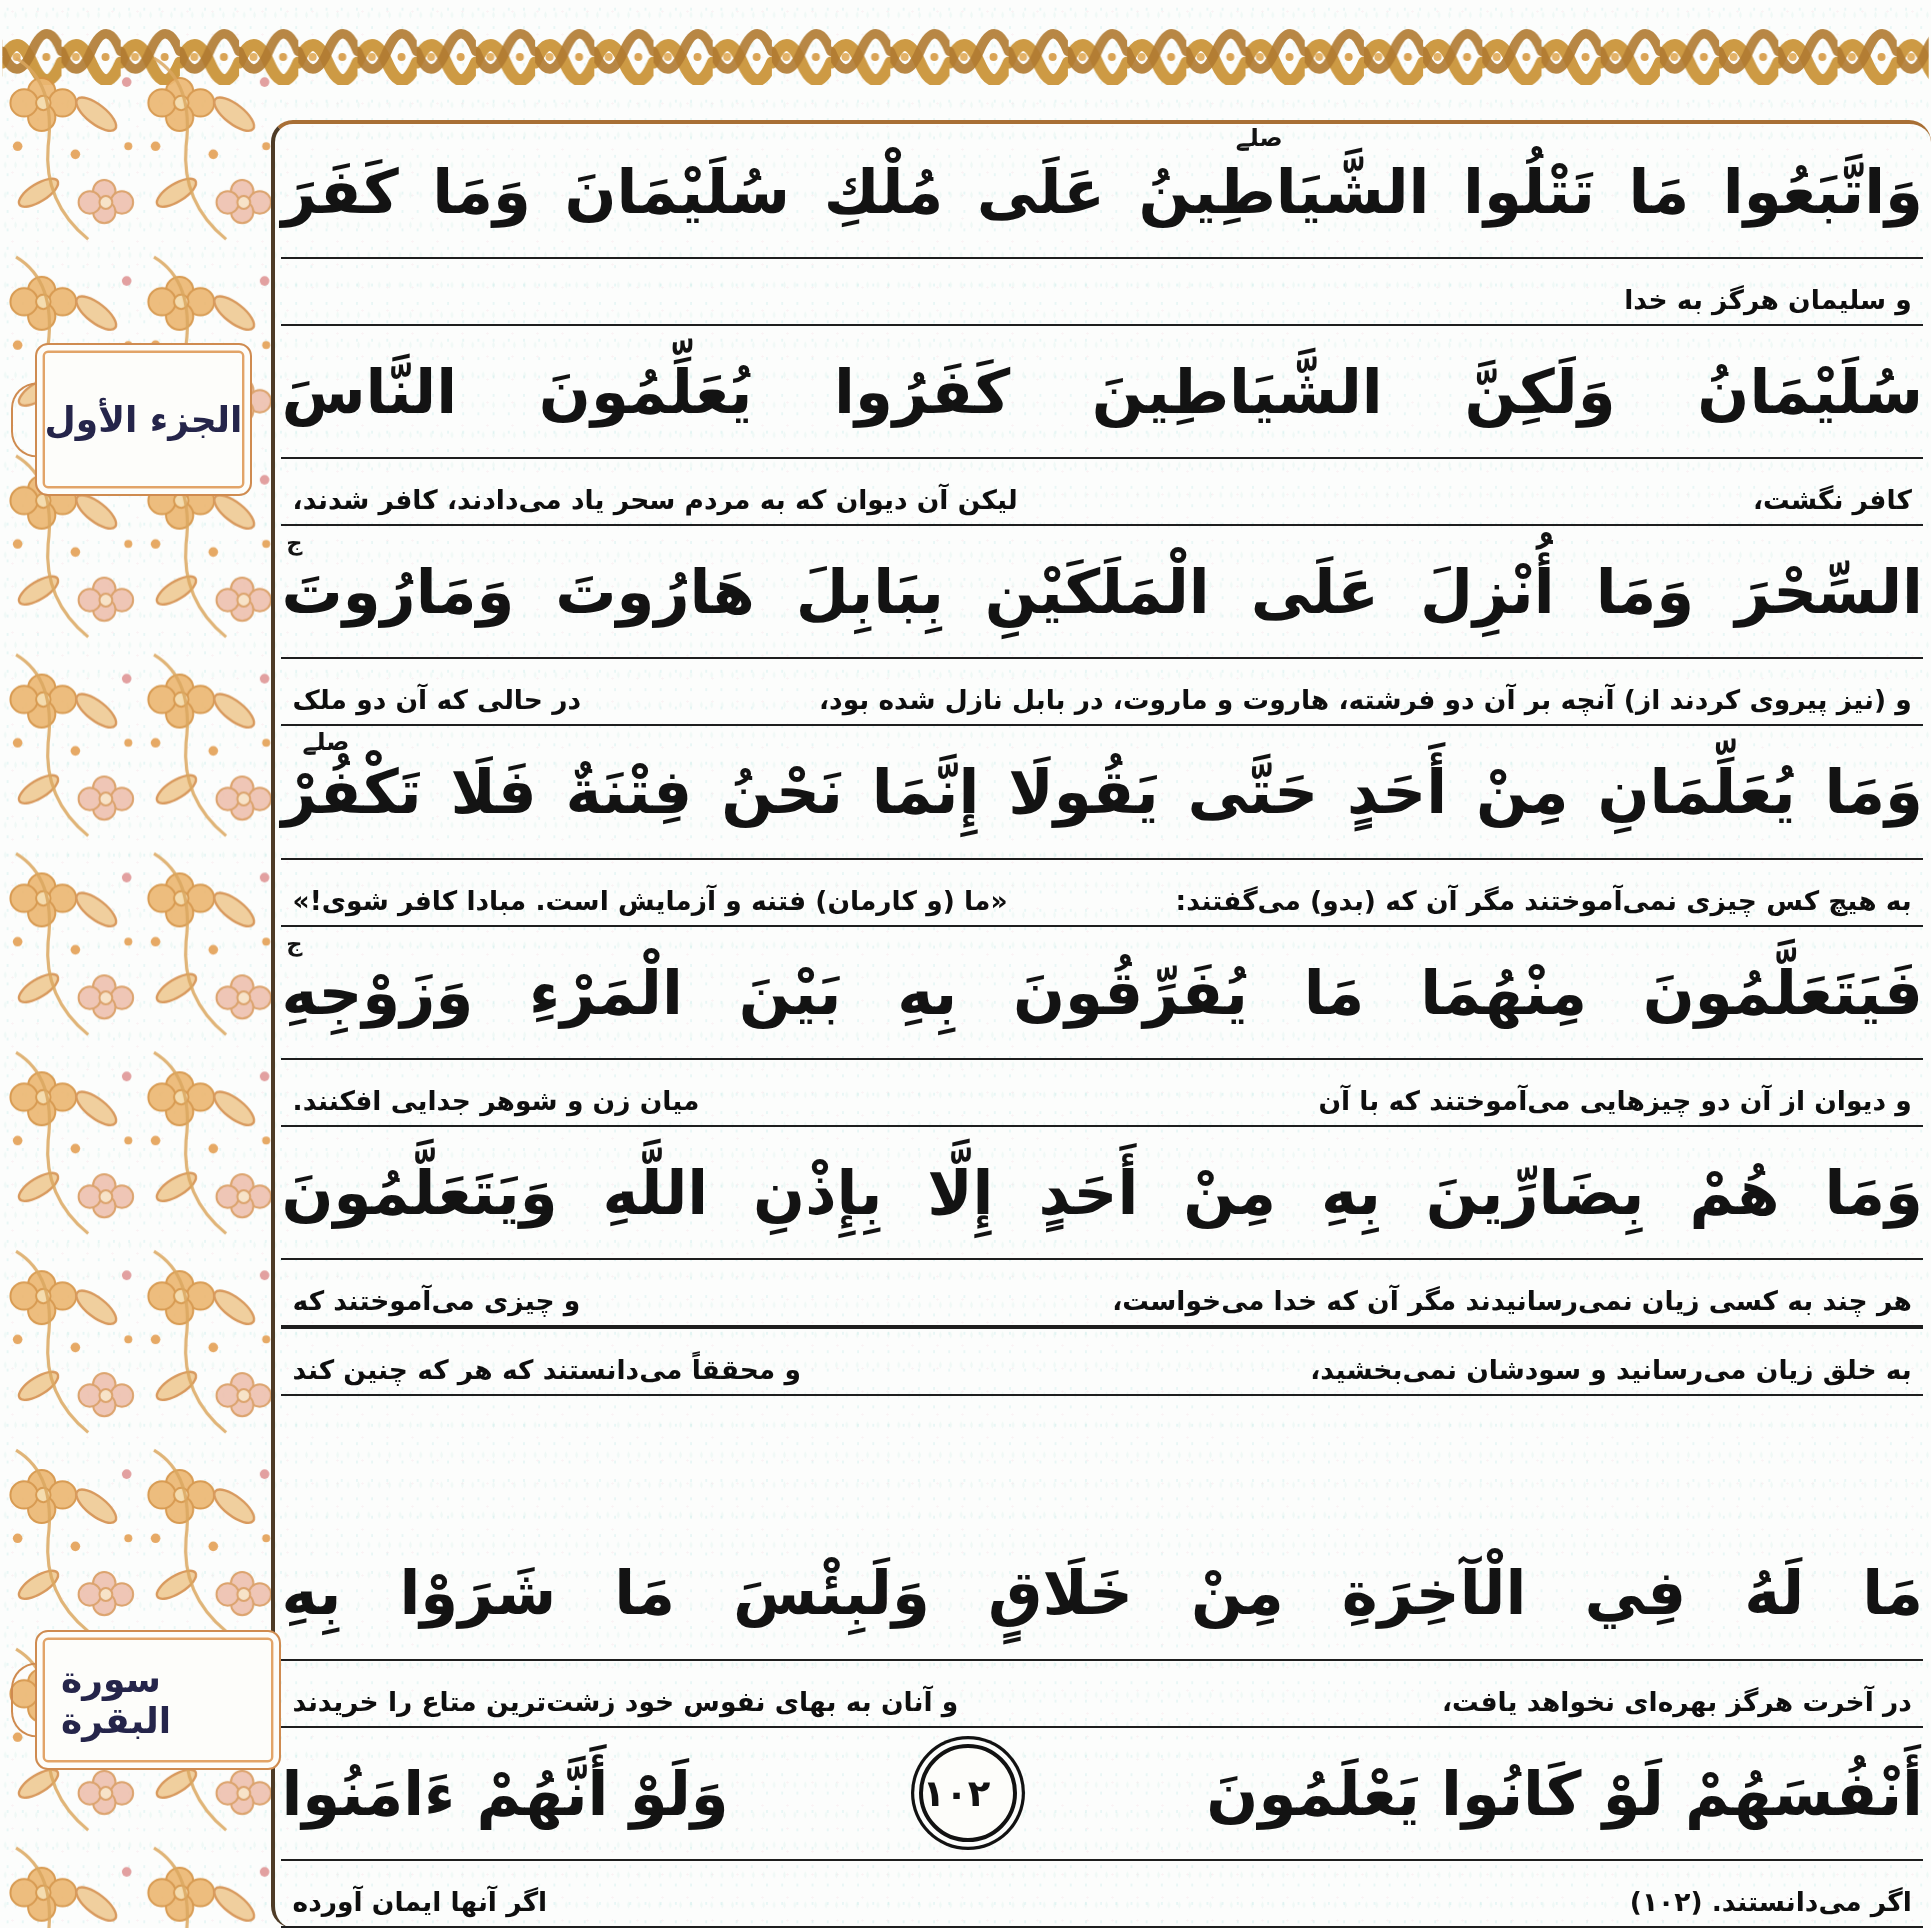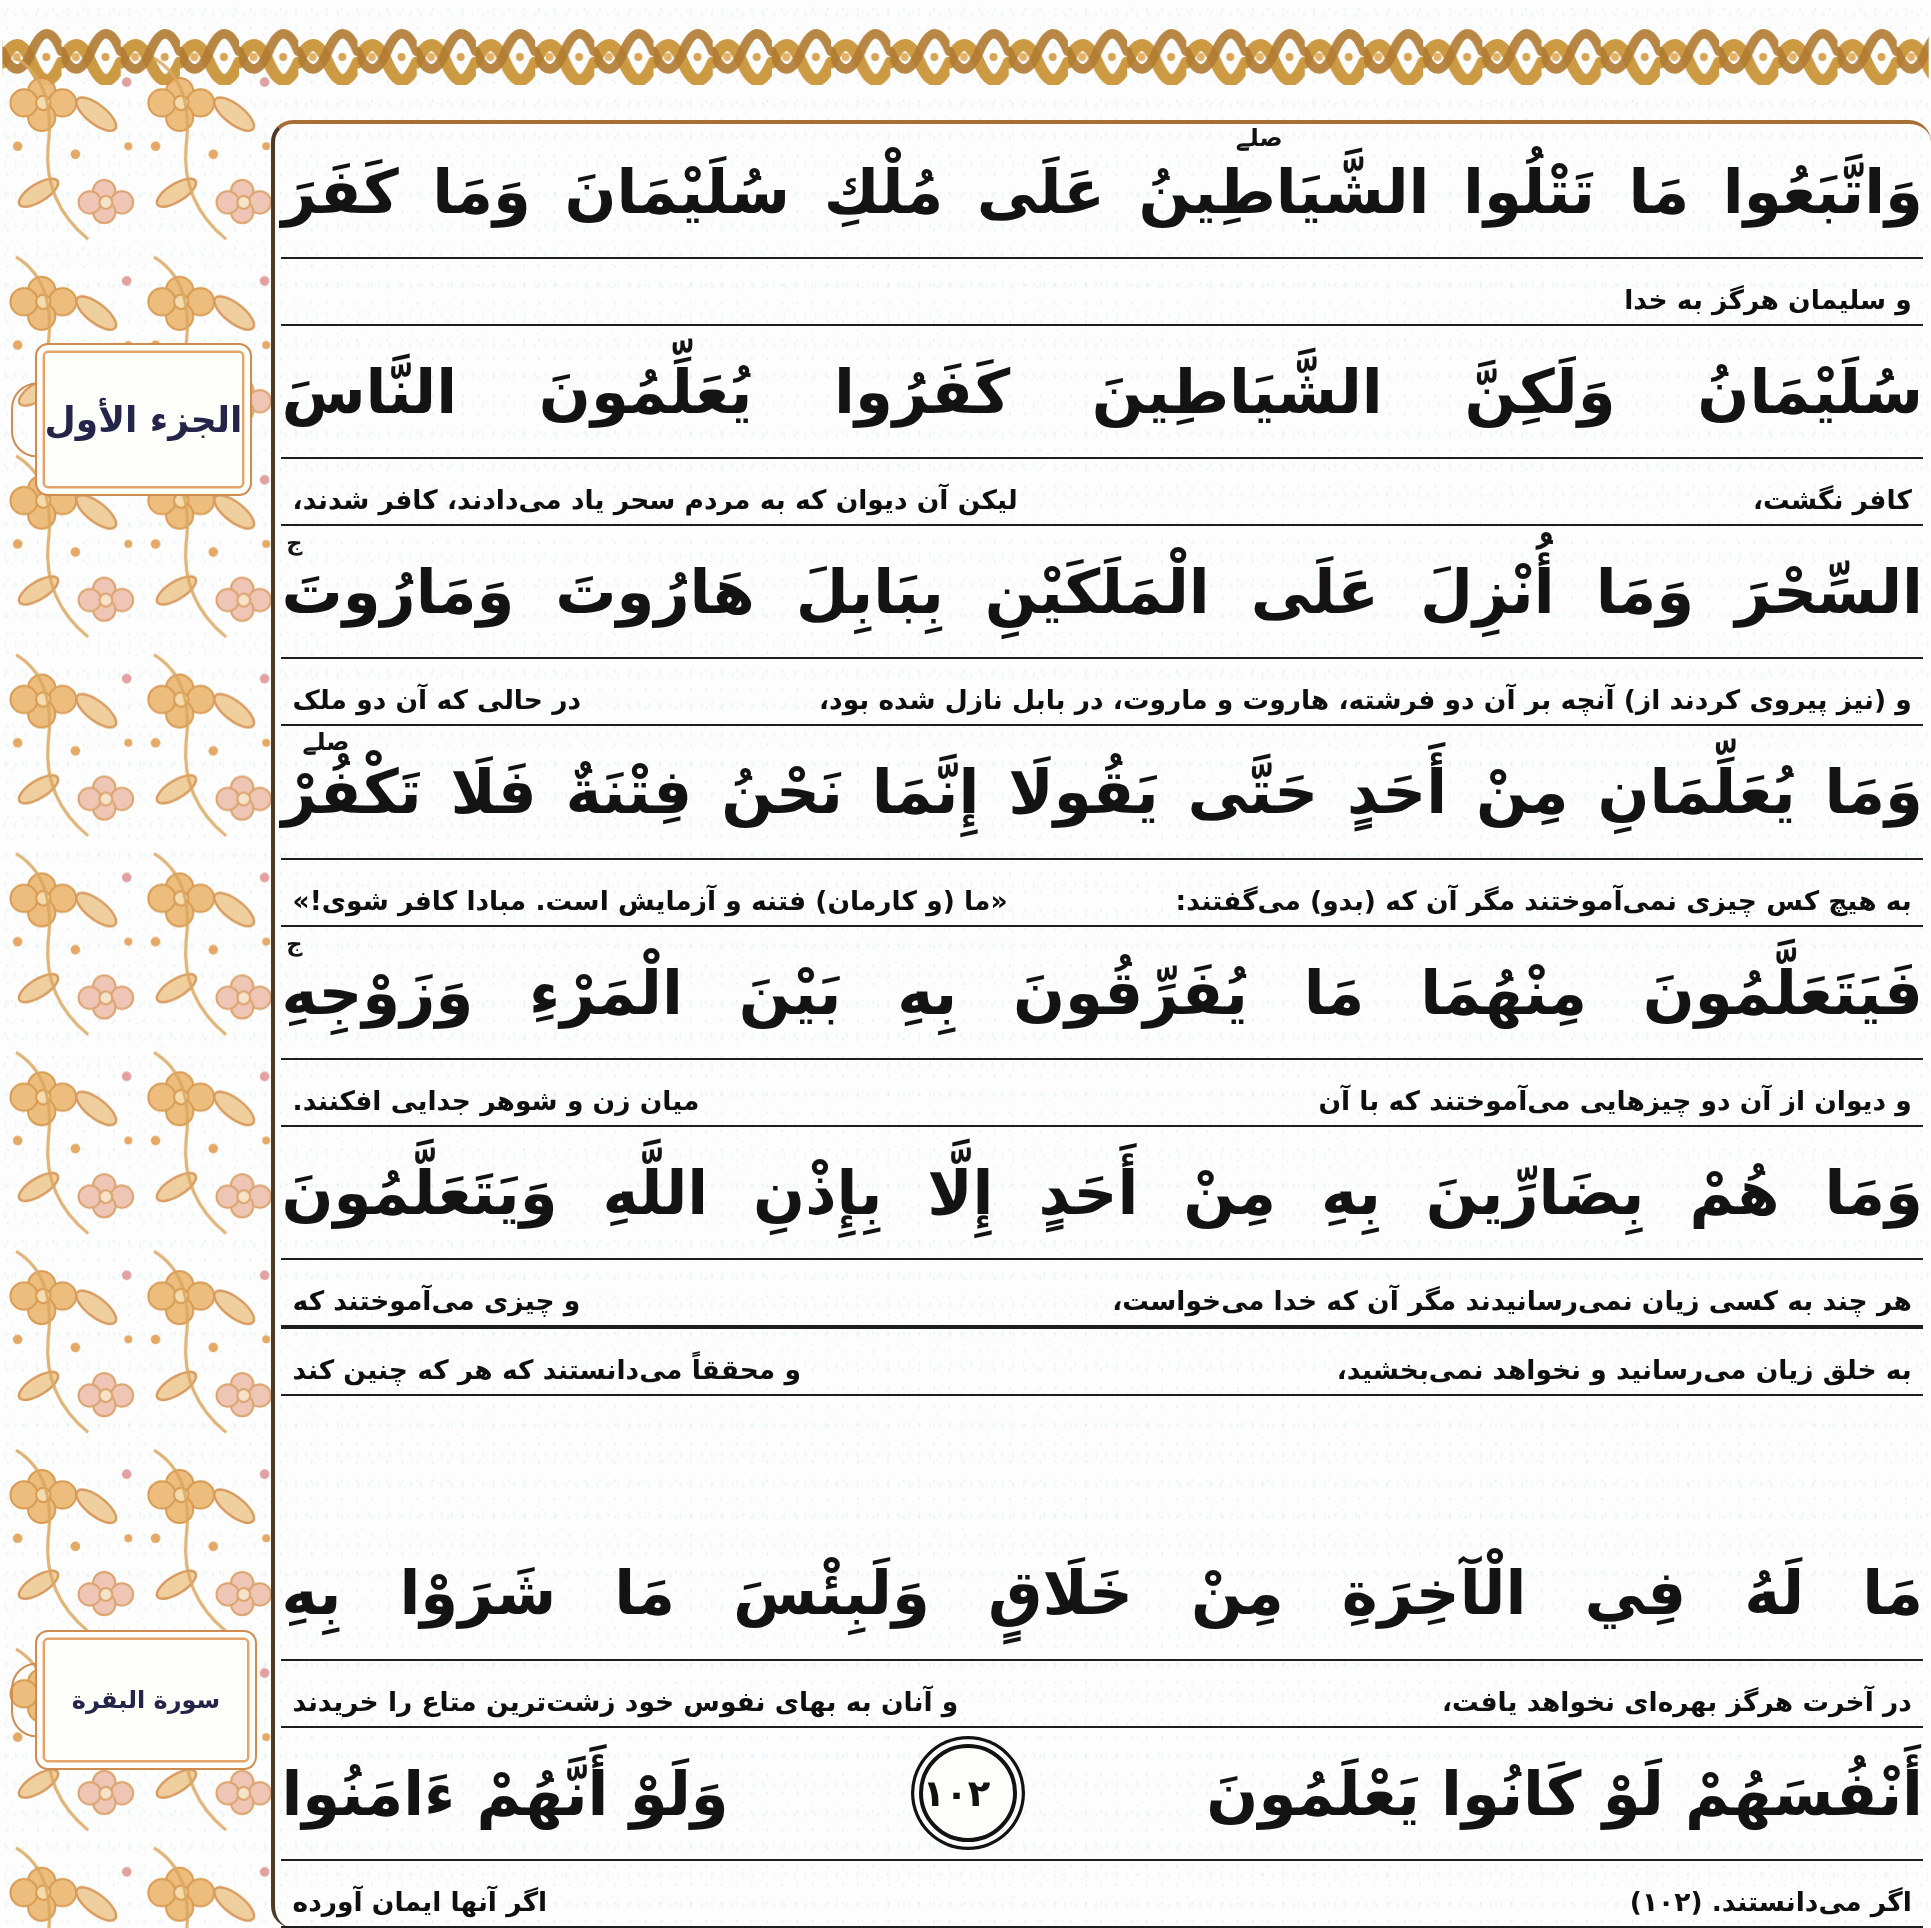--- a/index.html
+++ b/index.html
@@ -30,21 +30,21 @@
     display:flex;align-items:center;justify-content:center;
     font-weight:bold;color:#25254a;
     z-index:3;
   }
   .cartouche::before{
     content:"";position:absolute;left:-26px;top:50%;transform:translateY(-50%);
     width:24px;height:71px;border:2.4px solid #cf8b50;border-right:none;
     border-radius:37px 0 0 37px;background:transparent;
   }
   .c1{left:35px;top:343px;width:213px;height:149px;font-size:36px;}
-  .c2{left:35px;top:1630px;width:218px;height:136px;font-size:24px;}
+  .c2{left:35px;top:1630px;width:218px;height:136px;font-size:36px;padding-left:24px;}
   
   .main{
     position:absolute;left:271px;top:120px;right:0;bottom:0;
     border-left:4px solid #4e3b26;
     border-top:4px solid #a86f35;
     display:flex;flex-direction:column;
     padding:1.6px 8px 0 6.4px;
     box-sizing:border-box;
     border-radius:22px;
   }
@@ -206,21 +206,21 @@
         <div class="ayah">وَمَا هُمْ بِضَارِّينَ بِهِ مِنْ أَحَدٍ إِلَّا بِإِذْنِ اللَّهِ وَيَتَعَلَّمُونَ</div>
       </div>
       <div class="fa-band">
         <span class="fa-seg">هر چند به کسی زیان نمی‌رسانیدند مگر آن که خدا می‌خواست،</span>
         <span class="fa-seg">و چیزی می‌آموختند که</span>
       </div>
     </div>
 
     <div class="block">
       <div class="fa-band">
-        <span class="fa-seg">به خلق زیان می‌رسانید و نخواهد نمی‌بخشید،</span>
+        <span class="fa-seg">به خلق زیان می‌رسانید و سودشان نمی‌بخشید،</span>
         <span class="fa-seg">و محققاً می‌دانستند که هر که چنین کند</span>
       </div>
     </div>
 
     <div class="block">
       <div class="ayah-wrap">
         <div class="ayah">مَا لَهُ فِي الْآخِرَةِ مِنْ خَلَاقٍ وَلَبِئْسَ مَا شَرَوْا بِهِ</div>
       </div>
       <div class="fa-band">
         <span class="fa-seg">در آخرت هرگز بهره‌ای نخواهد یافت،</span>

